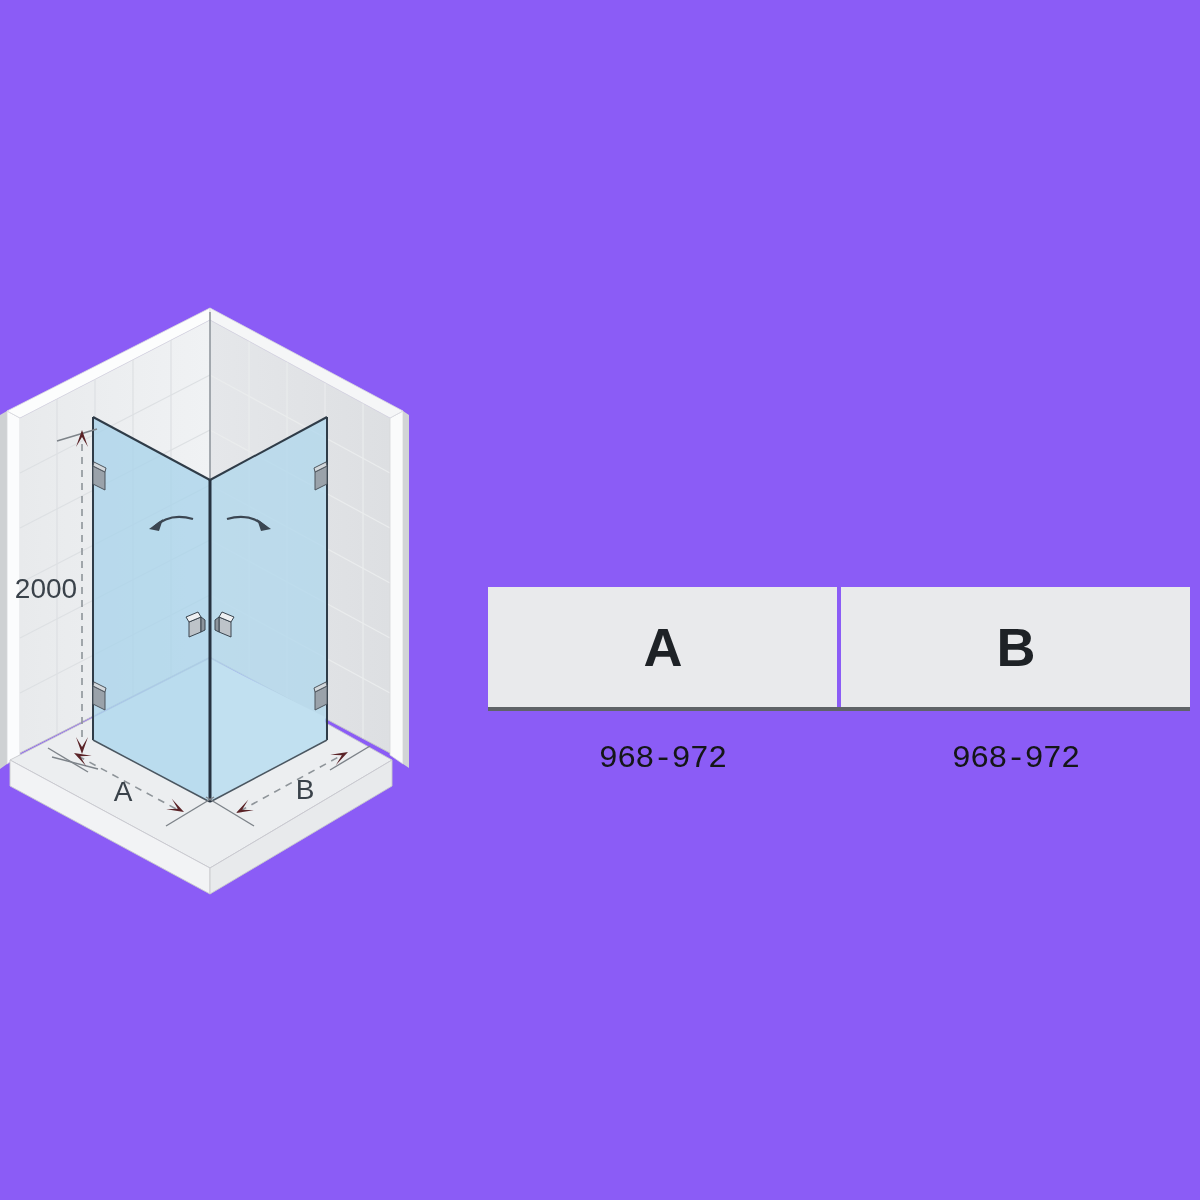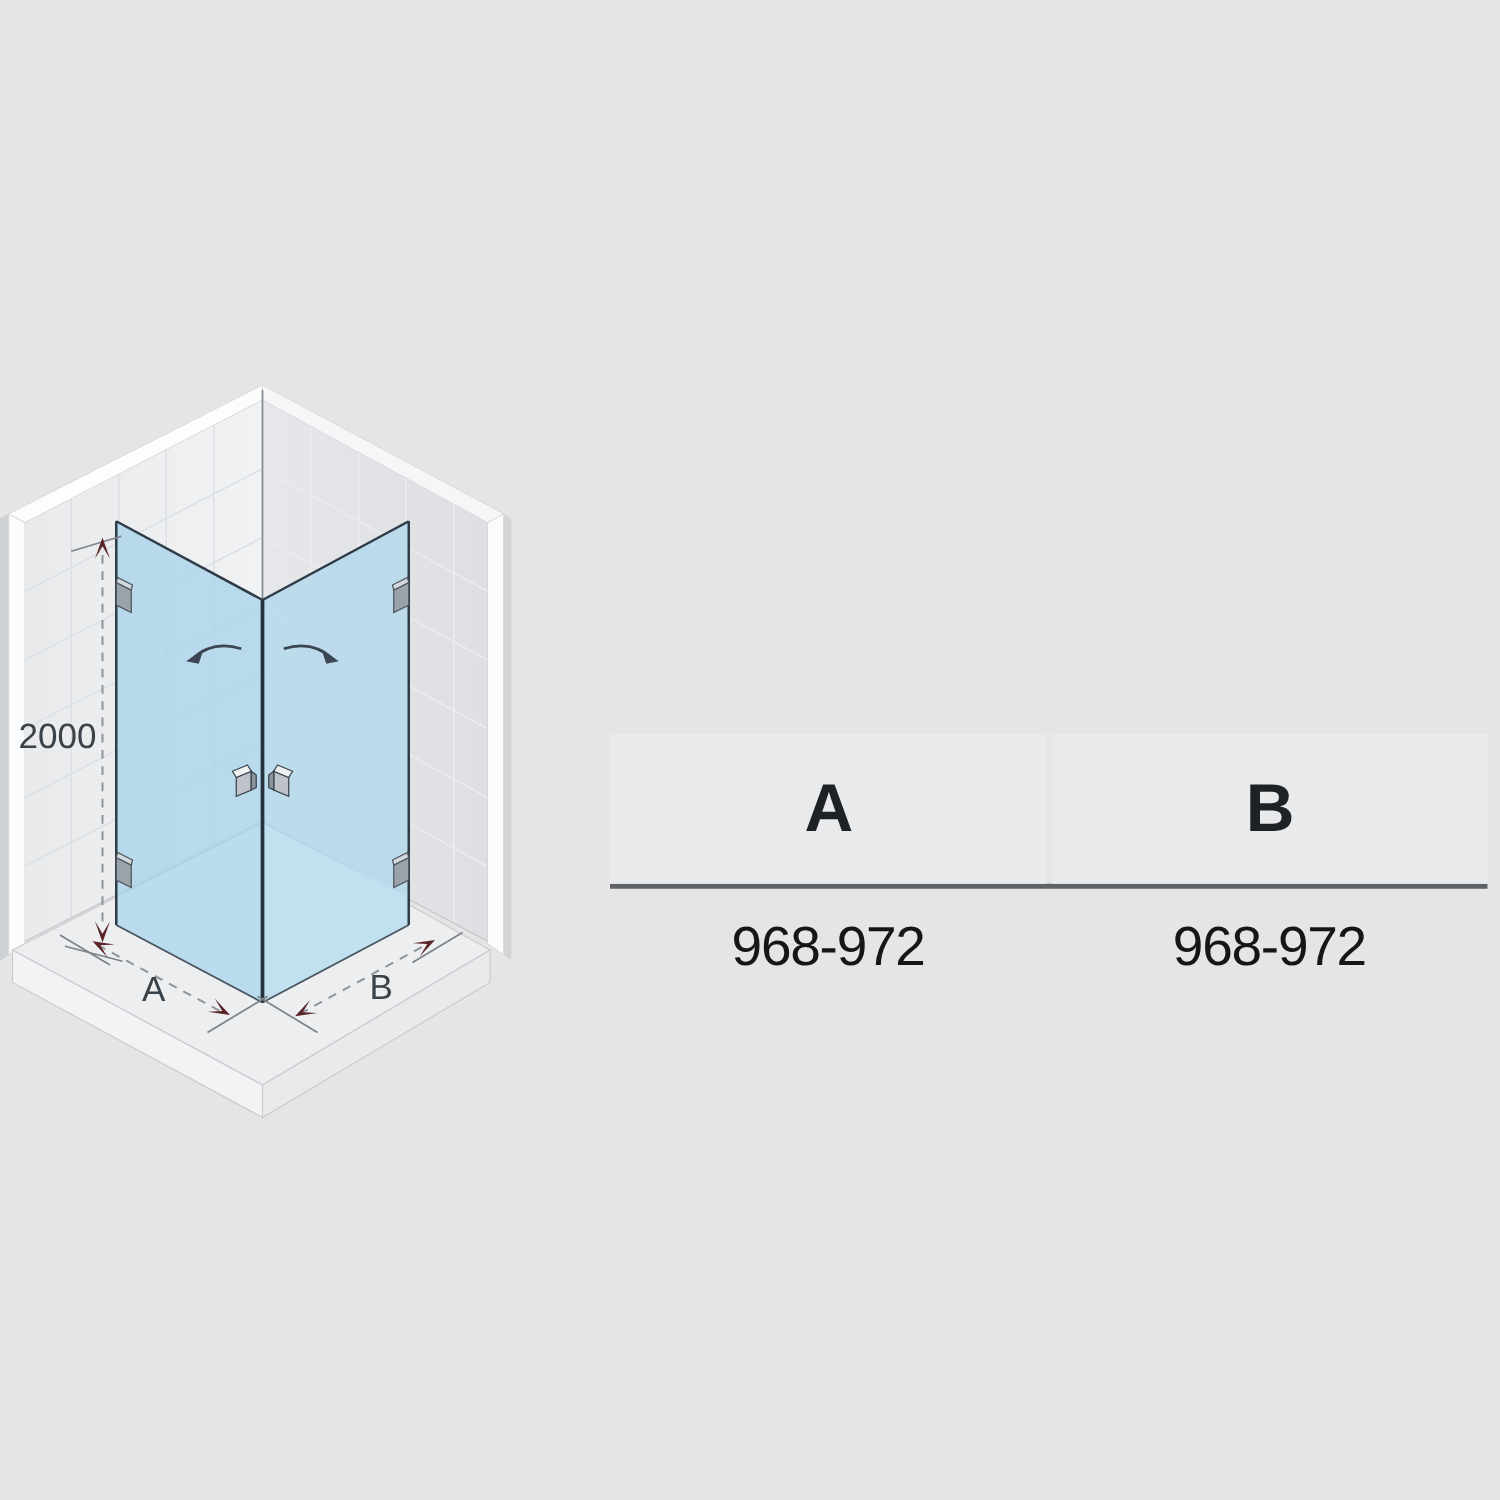--- a/index.html
+++ b/index.html
@@ -1,25 +1,25 @@
 <!DOCTYPE html>
 <html><head>
 <meta charset="utf-8">
 <style>
   html,body{margin:0;padding:0;background:#fff;}
-  .canvas{position:relative;width:1200px;height:1200px;background:#e5e5e5;overflow:hidden;
+  .canvas{position:relative;width:1200px;height:1200px;background:#8b5cf6;overflow:hidden;
           font-family:"Liberation Sans",sans-serif;}
   .diagram-svg{position:absolute;left:0;top:0;}
   .spec-table{position:absolute;left:488px;top:587px;width:702px;}
   .spec-header-row{display:flex;gap:4px;border-bottom:4px solid #5f6367;}
   .spec-header-cell{flex:1;height:120px;background:#e9eaec;display:flex;align-items:center;justify-content:center;
         font-size:54px;font-weight:bold;color:#1e2226;letter-spacing:-1px;}
   .spec-value-row{display:flex;gap:4px;margin-top:17px;}
   .spec-value-cell{flex:1;height:60px;display:flex;align-items:center;justify-content:center;
-        font-size:44px;color:#141618;letter-spacing:-1px;}
+        font-size:32px;color:#141618;letter-spacing:-1px;font-family:Liberation Mono, monospace;}
   text{font-family:"Liberation Sans",sans-serif;}
 </style>
 </head>
 <body>
 
 <div class="canvas">
 
   <svg class="diagram-svg" width="440" height="960" viewBox="0 0 440 960">
     <defs>
       <linearGradient id="gwallL" x1="0" y1="0" x2="1" y2="0">

